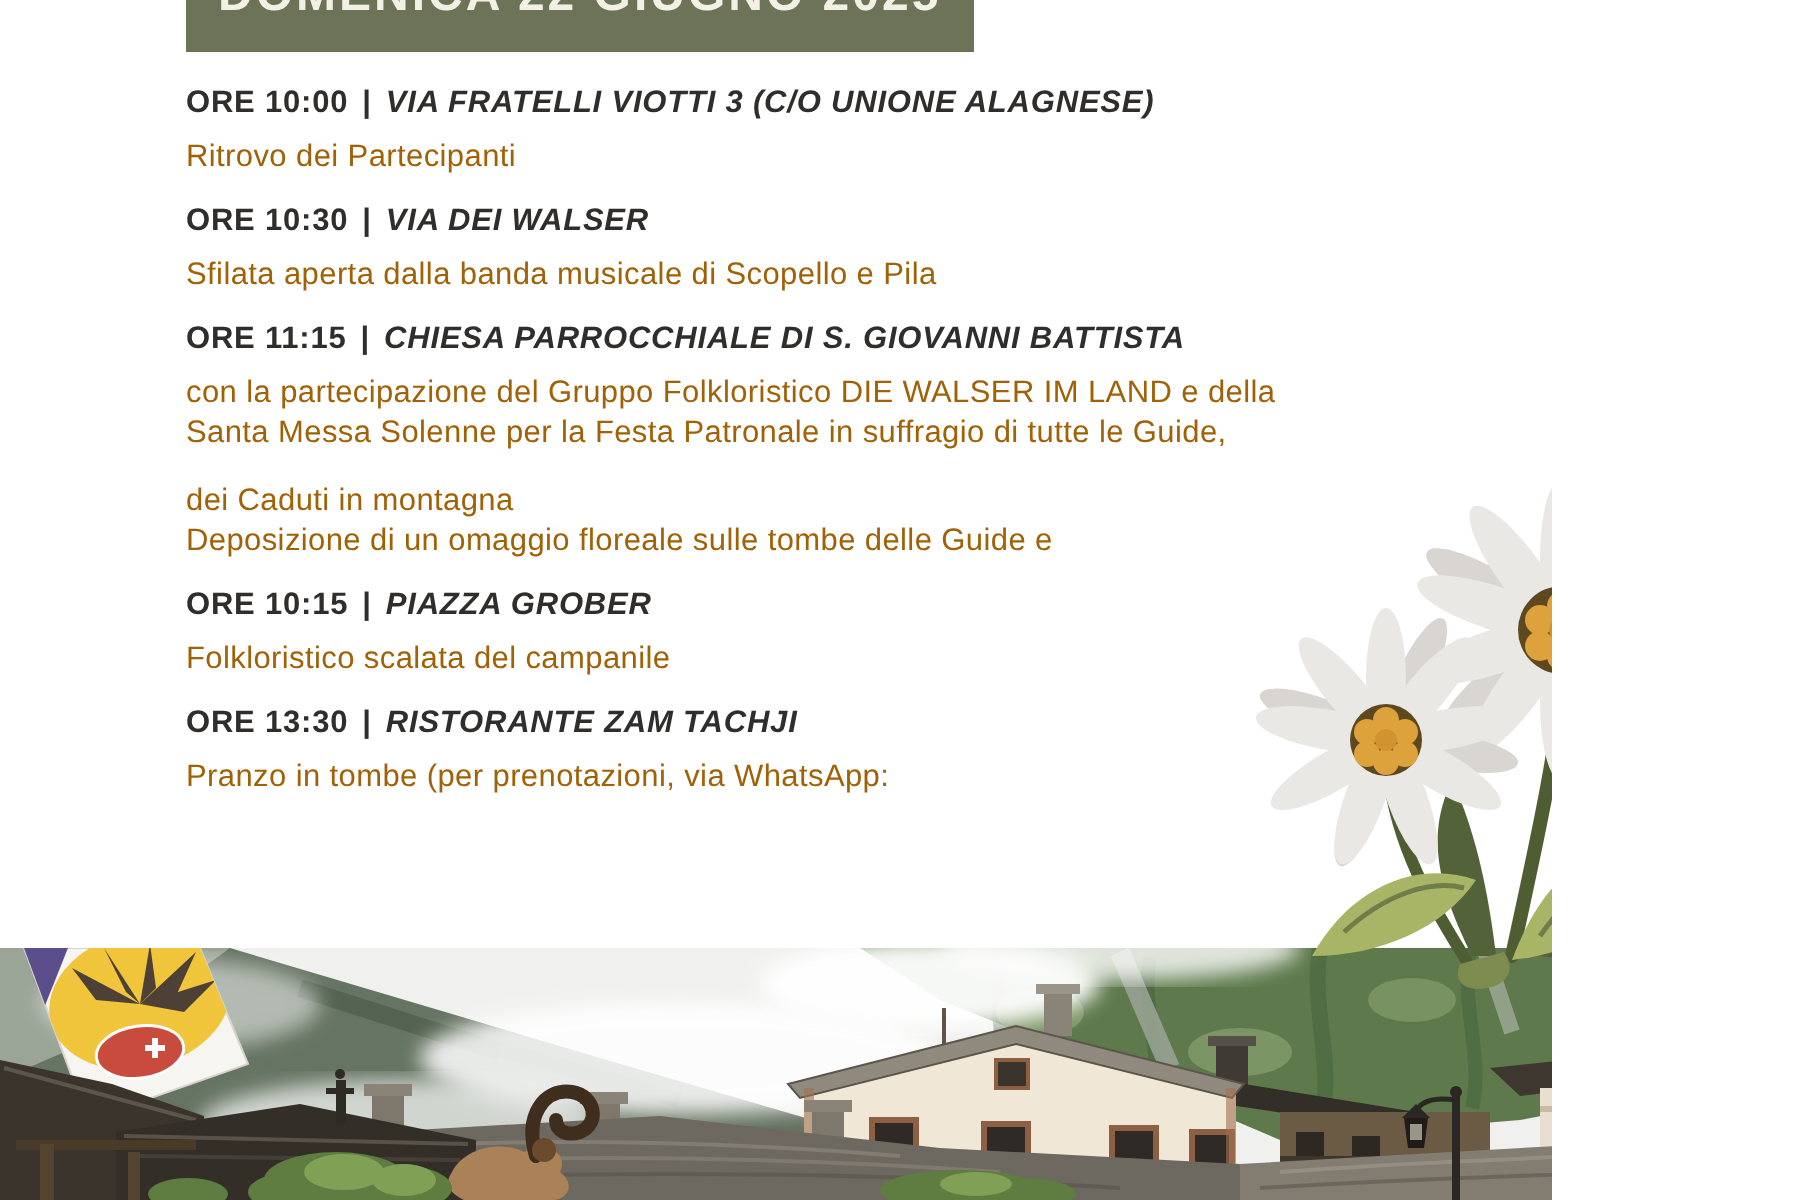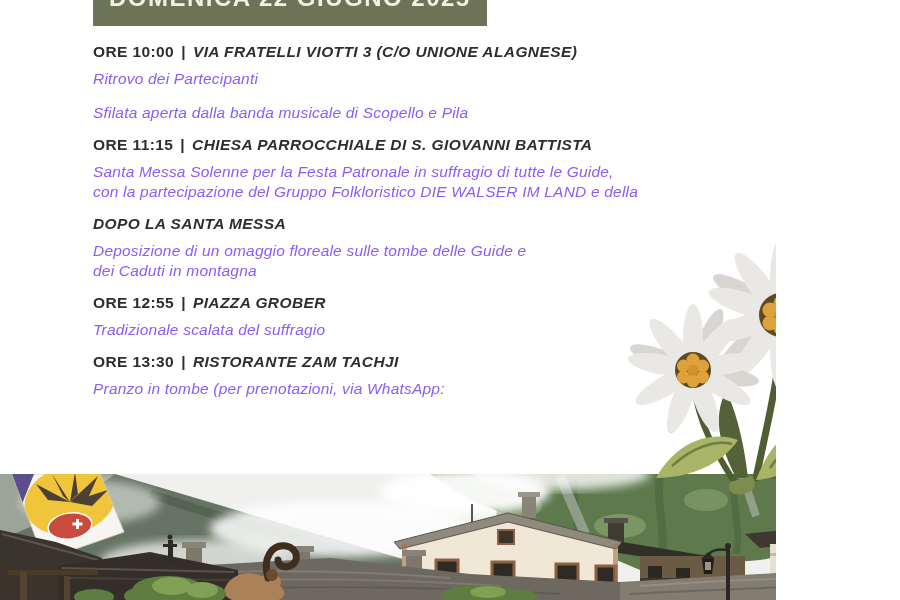--- a/index.html
+++ b/index.html
@@ -18,21 +18,21 @@
   
   .schedule{position:absolute;left:93px;top:44px;width:600px;}
   .item{margin-bottom:14px;}
   .item-heading{
     font-size:15.5px;font-weight:bold;color:#2F2E2C;letter-spacing:.4px;
     margin-bottom:9px;line-height:16px;white-space:nowrap;
   }
   .item-heading .place{font-style:italic;}
   .item-heading .pipe{margin:0 7px;font-weight:bold;}
   .item-desc{
-    font-size:15.5px;font-style:italic;color:#8b5cf6;line-height:20px;letter-spacing:.2px;
+    font-size:15.5px;color:#a16207;line-height:20px;letter-spacing:.2px;
   }
   
   .year-rot{
     position:absolute;left:816px;white-space:nowrap;
     font-weight:bold;font-size:96px;letter-spacing:-2px;line-height:96px;
     color:#67704F;transform:rotate(-90deg);transform-origin:0 0;z-index:6;
   }
   .year-from{top:470px;}
   .year-to{top:116px;}
   .year-dash{
@@ -56,51 +56,51 @@
     <div class="item">
       <div class="item-heading">
         <span class="time">ORE 10:00</span><span class="pipe">|</span><span class="place">VIA FRATELLI VIOTTI 3 (C/O UNIONE ALAGNESE)</span>
       </div>
       <div class="item-desc">
           <div>Ritrovo dei Partecipanti</div>
         </div>
     </div>
 
     <div class="item">
+      <div class="item-heading">
+        <span class="time">ORE 10:30</span><span class="pipe">|</span><span class="place">VIA DEI WALSER</span>
+      </div>
       <div class="item-desc">
           <div>Sfilata aperta dalla banda musicale di Scopello e Pila</div>
         </div>
     </div>
 
     <div class="item">
       <div class="item-heading">
         <span class="time">ORE 11:15</span><span class="pipe">|</span><span class="place">CHIESA PARROCCHIALE DI S. GIOVANNI BATTISTA</span>
       </div>
       <div class="item-desc">
+          <div>con la partecipazione del Gruppo Folkloristico DIE WALSER IM LAND e della</div>
           <div>Santa Messa Solenne per la Festa Patronale in suffragio di tutte le Guide,</div>
-          <div>con la partecipazione del Gruppo Folkloristico DIE WALSER IM LAND e della</div>
-        </div>
-    </div>
-
-    <div class="item">
-      <div class="item-heading">
-        <span class="place">DOPO LA SANTA MESSA</span>
-      </div>
-      <div class="item-desc">
+        </div>
+    </div>
+
+    <div class="item">
+      <div class="item-desc">
+          <div>dei Caduti in montagna</div>
           <div>Deposizione di un omaggio floreale sulle tombe delle Guide e</div>
-          <div>dei Caduti in montagna</div>
-        </div>
-    </div>
-
-    <div class="item">
-      <div class="item-heading">
-        <span class="time">ORE 12:55</span><span class="pipe">|</span><span class="place">PIAZZA GROBER</span>
-      </div>
-      <div class="item-desc">
-          <div>Tradizionale scalata del suffragio</div>
+        </div>
+    </div>
+
+    <div class="item">
+      <div class="item-heading">
+        <span class="time">ORE 10:15</span><span class="pipe">|</span><span class="place">PIAZZA GROBER</span>
+      </div>
+      <div class="item-desc">
+          <div>Folkloristico scalata del campanile</div>
         </div>
     </div>
 
     <div class="item">
       <div class="item-heading">
         <span class="time">ORE 13:30</span><span class="pipe">|</span><span class="place">RISTORANTE ZAM TACHJI</span>
       </div>
       <div class="item-desc">
           <div>Pranzo in tombe (per prenotazioni, via WhatsApp:</div>
         </div>

